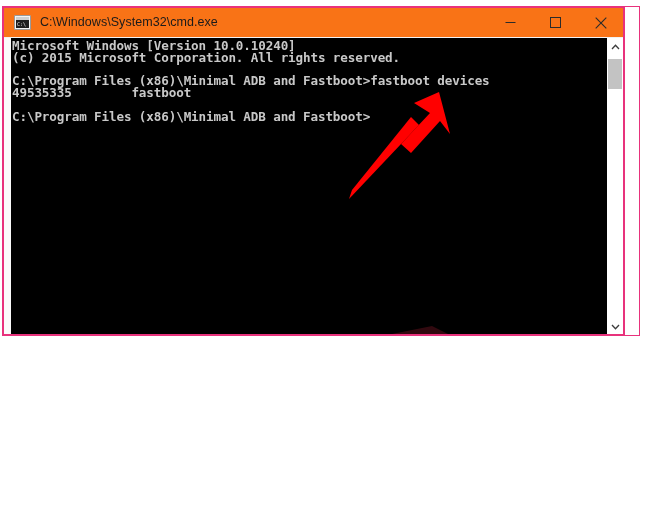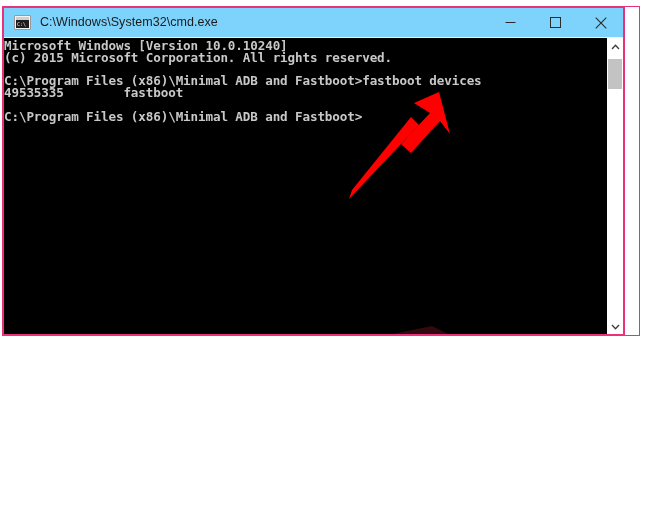--- a/index.html
+++ b/index.html
@@ -51,21 +51,21 @@
     background: #fbfbfb;
     box-sizing: border-box;
     overflow: hidden;
     z-index: 10;
   }
 
   
   #title-bar {
     position: relative;
     height: 31px;
-    background: #7dd3fc;
+    background: #f97316;
     display: flex;
     align-items: center;
     border-bottom: 1px solid #f2f2f2;
     box-sizing: border-box;
   }
   #app-icon {
     width: 17px;
     height: 15px;
     margin-left: 11px;
     margin-right: 9px;
@@ -120,21 +120,21 @@
     background: transparent;
     border: none;
     padding: 0;
     cursor: default;
   }
   .win-btn svg { display: block; }
 
   
   #console-body {
     position: absolute;
-    left: 0;
+    left: 8px;
     top: 31px;
     width: 620px;
     height: 297px;
     background: #000000;
     overflow: hidden;
   }
   #console-text {
     position: absolute;
     left: 1px;
     top: 2px;

